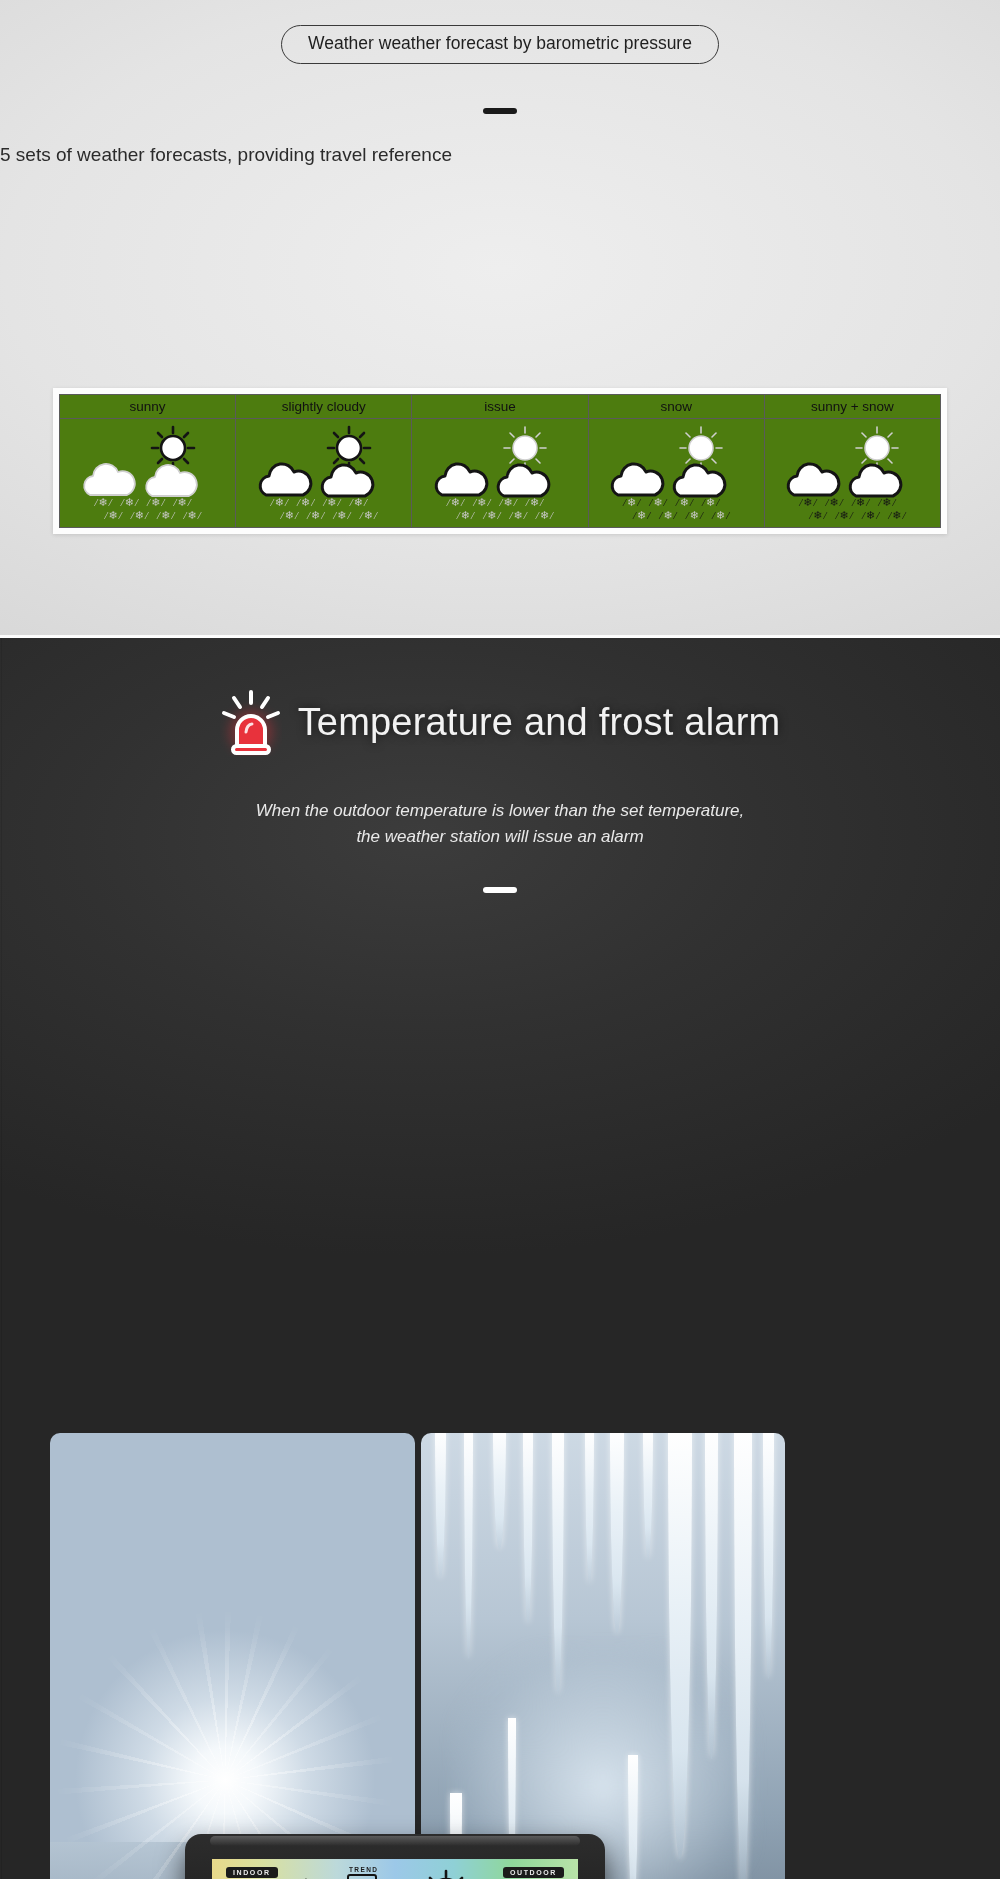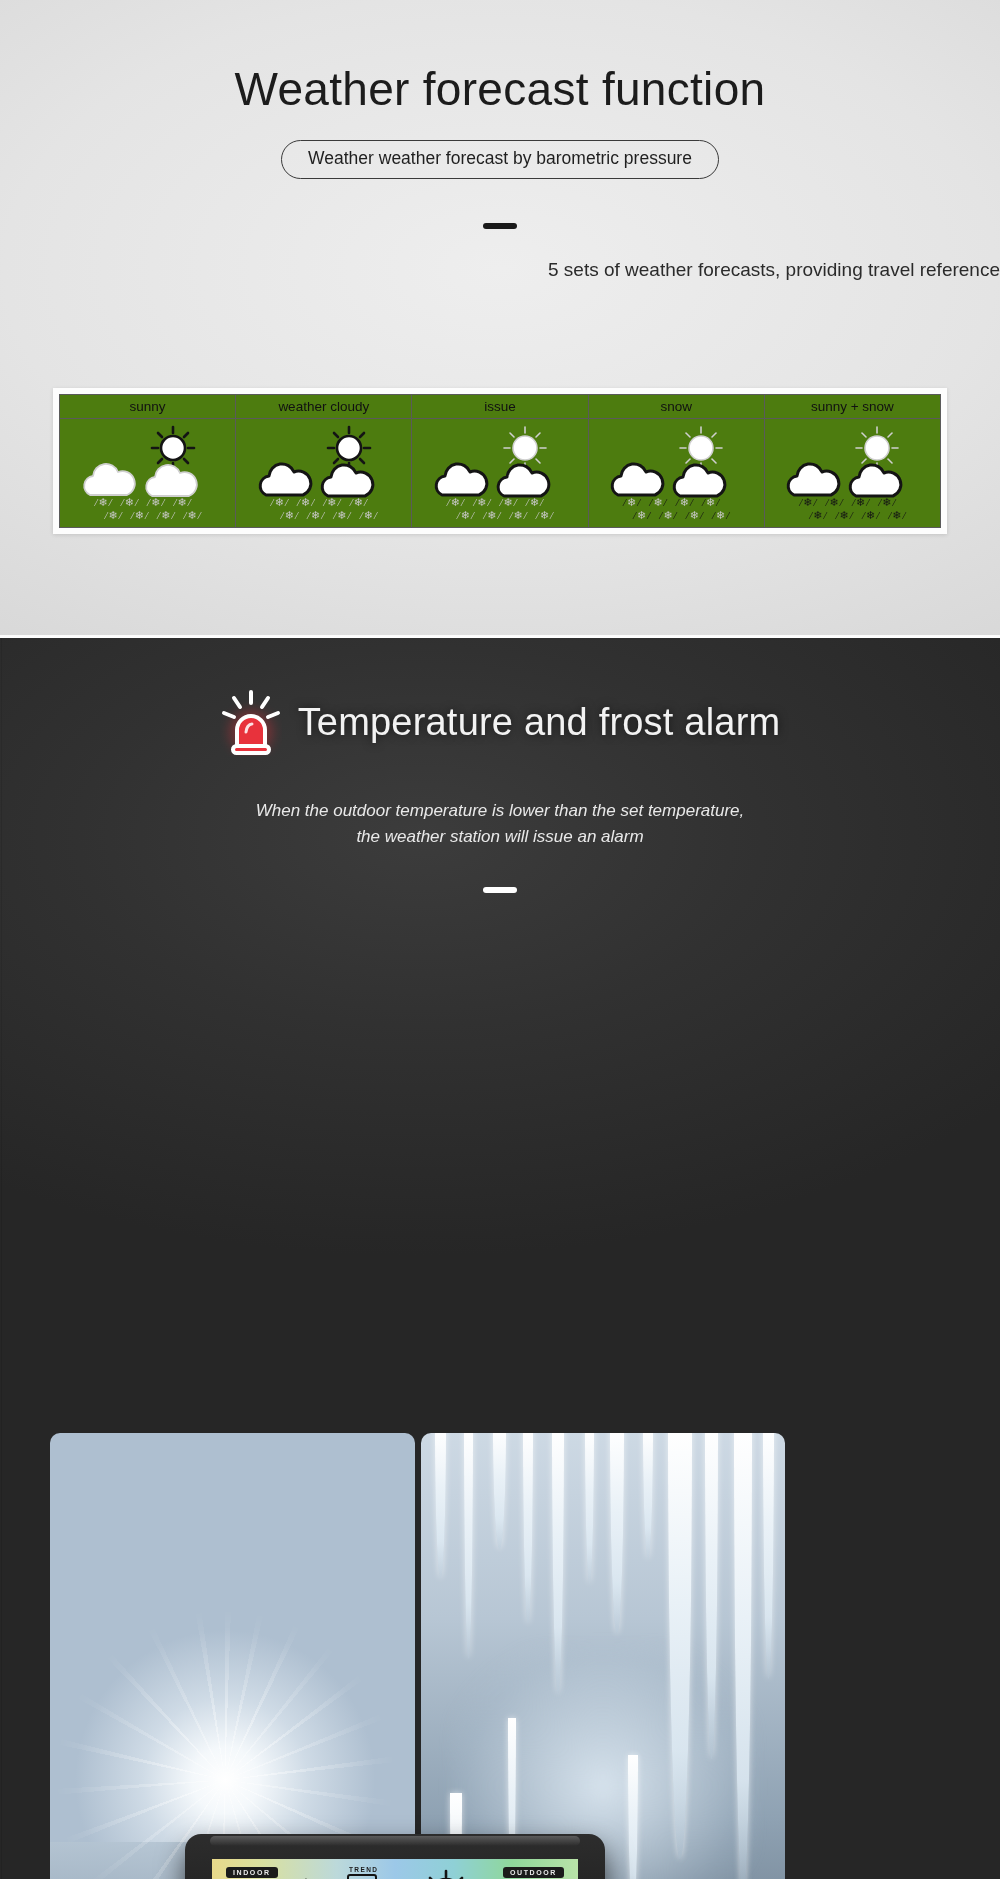--- a/index.html
+++ b/index.html
@@ -39,21 +39,21 @@
     border-radius: 999px;
     padding: 7px 26px 9px;
     font-size: 17.5px;
     color: #1f1f1f;
     background: transparent;
     white-space: nowrap;
   }
   .dash { width: 34px; height: 6px; border-radius: 3px; background:#1a1a1a; margin: 44px auto 0; }
   .dash.white { background:#ffffff; }
   .sub-1 {
-    text-align: right;
+    text-align: left;
     font-size: 19px;
     color: #2b2b2b;
     margin-top: 30px;
   }
 
   
   .tbl-shell {
     position:absolute; left:53px; top:388px;
     width: 894px; height: 146px;
     background:#fdfdfd;
@@ -228,36 +228,35 @@
     font-size:7px; letter-spacing:1.6px; font-weight:700;
     padding:2px 7px; border-radius:3px;
     font-family:"Liberation Sans", sans-serif;
   }
 </style>
 </head>
 <body>
 
 <section class="sec-light">
 
-  <h1 class="title-1">Weather forecast function</h1>
 
   <div class="pill-wrap">
     <div class="pill">Weather weather forecast by barometric pressure</div>
   </div>
 
   <div class="dash"></div>
 
   <p class="sub-1">5 sets of weather forecasts, providing travel reference</p>
 
   <div class="tbl-shell">
     <table class="tbl">
       <thead>
         <tr>
           <th>sunny</th>
-          <th>weather cloudy</th>
+          <th>slightly cloudy</th>
           <th>issue</th>
           <th>snow</th>
           <th>sunny + snow</th>
         </tr>
       </thead>
       <tbody>
         <tr id="icon-row">
             <td>
               <div class="cell">
         <span class="ic-sun">

